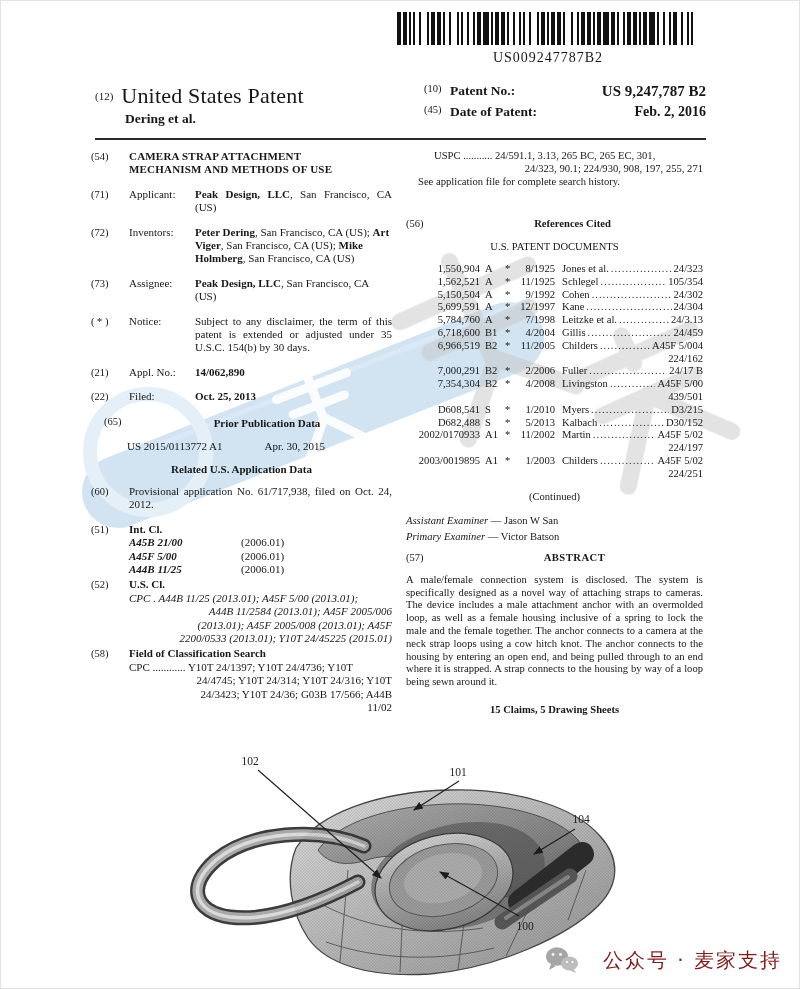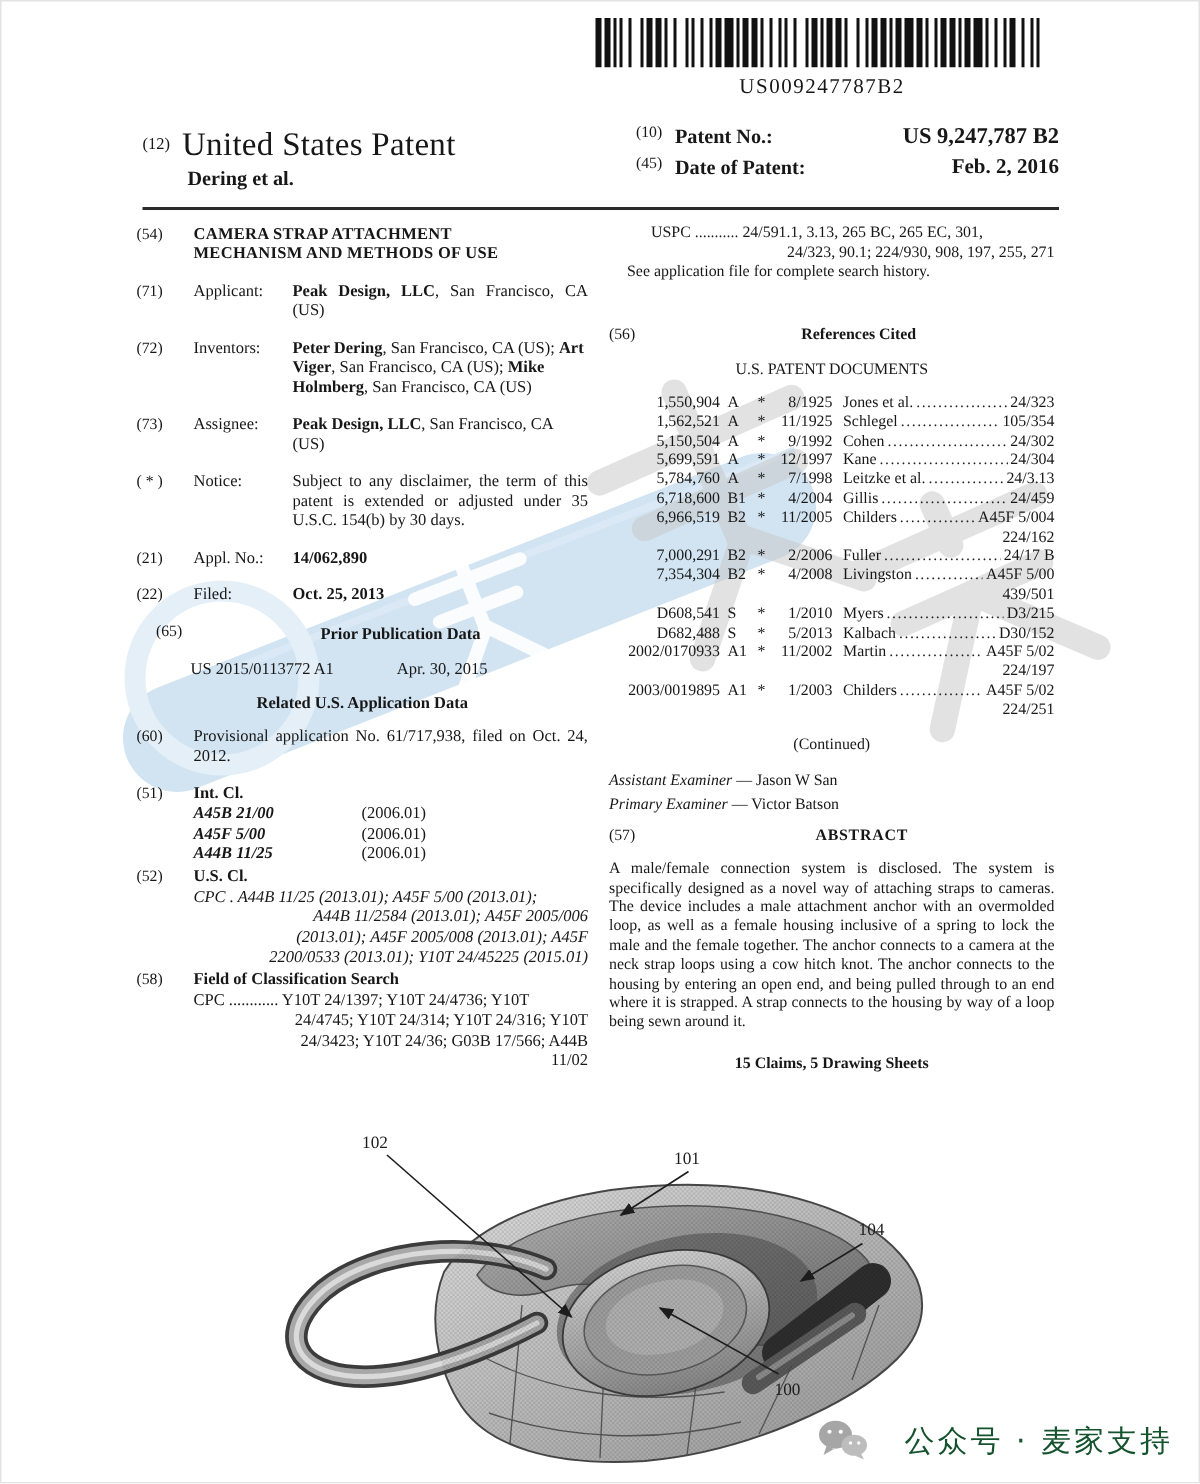--- a/index.html
+++ b/index.html
@@ -8,21 +8,21 @@
     background:#ffffff;color:#171717;
     font-family:"Liberation Serif","DejaVu Serif",serif;
     -webkit-font-smoothing:antialiased;
   }
   .page-edge{position:absolute;inset:0;border:1px solid #e3e3e3;pointer-events:none;}
 
   
   .wm-svg{position:absolute;left:0;top:0;pointer-events:none;}
   .footer-wm{
     position:absolute;right:18px;top:946px;display:flex;align-items:flex-end;gap:24px;
-    color:#14532d;font-size:20px;letter-spacing:2px;
+    color:#7f1d1d;font-size:20px;letter-spacing:2px;
     font-family:"DejaVu Sans","Liberation Sans",sans-serif;
   }
 
   
   .barcode-wrap{position:absolute;left:395px;top:12px;width:306px;text-align:center;}
   .barcode-text{font-size:14px;margin-top:1px;letter-spacing:1px;}
 
   
   .header-row{position:absolute;left:95px;top:83px;width:611px;display:flex;justify-content:space-between;}
   .hdr-left .t-line{display:flex;align-items:center;gap:8px;}

